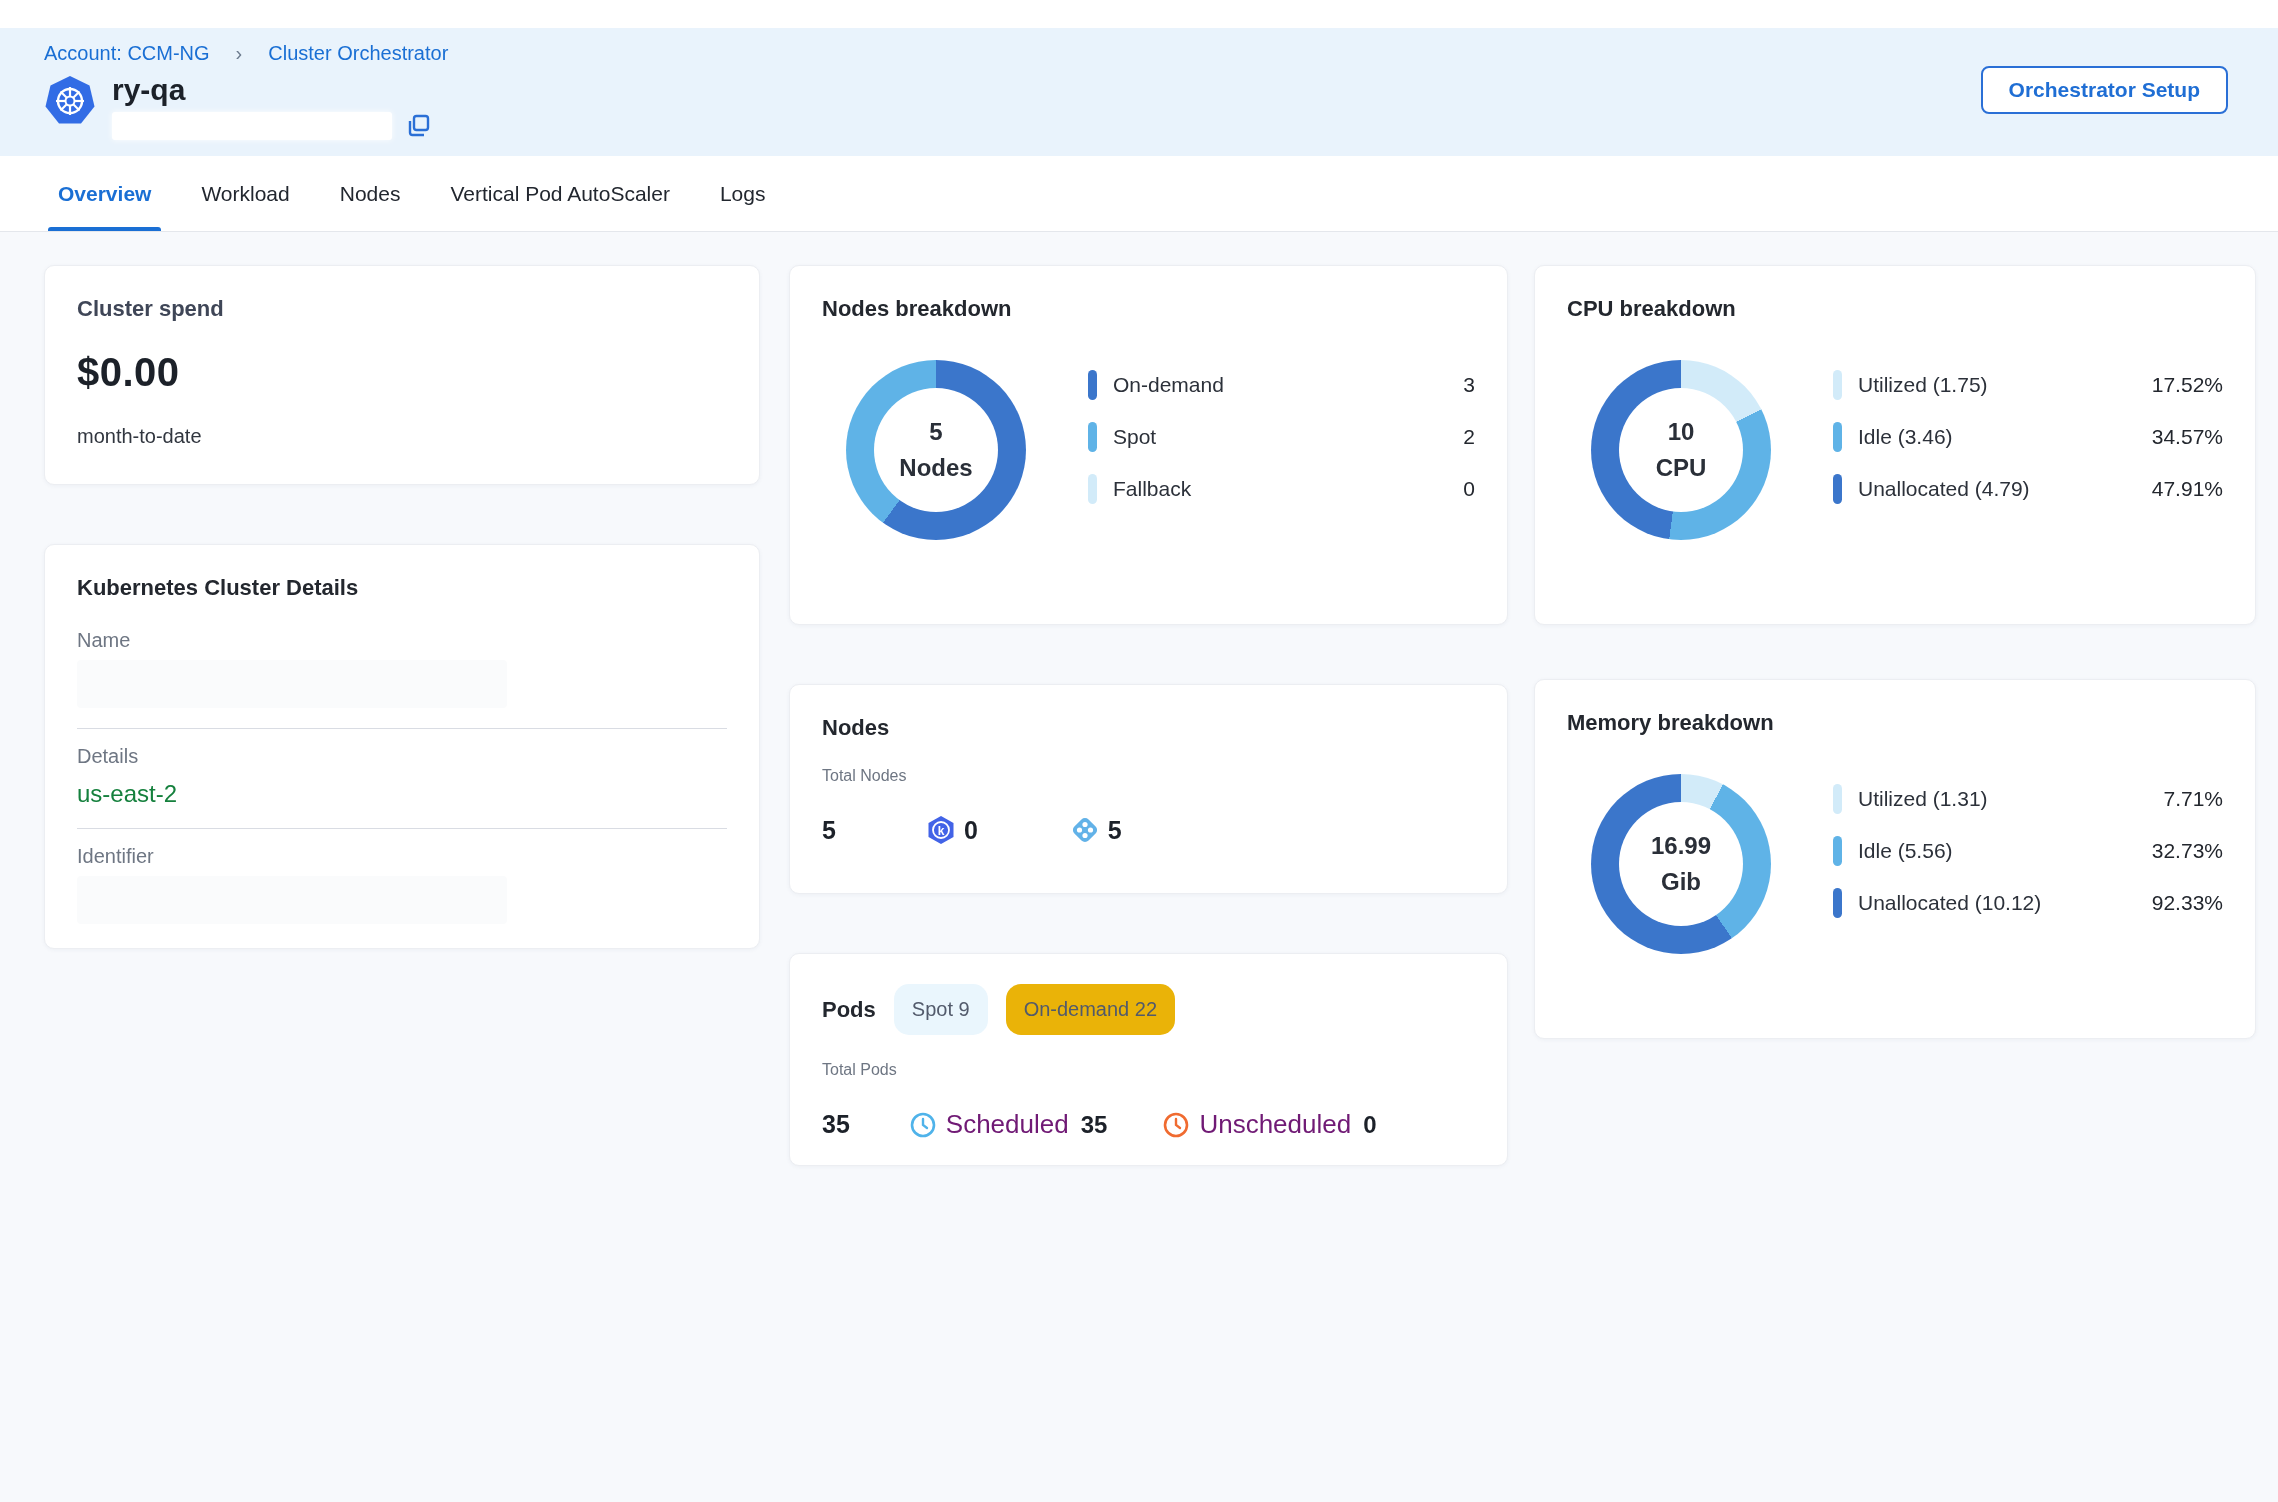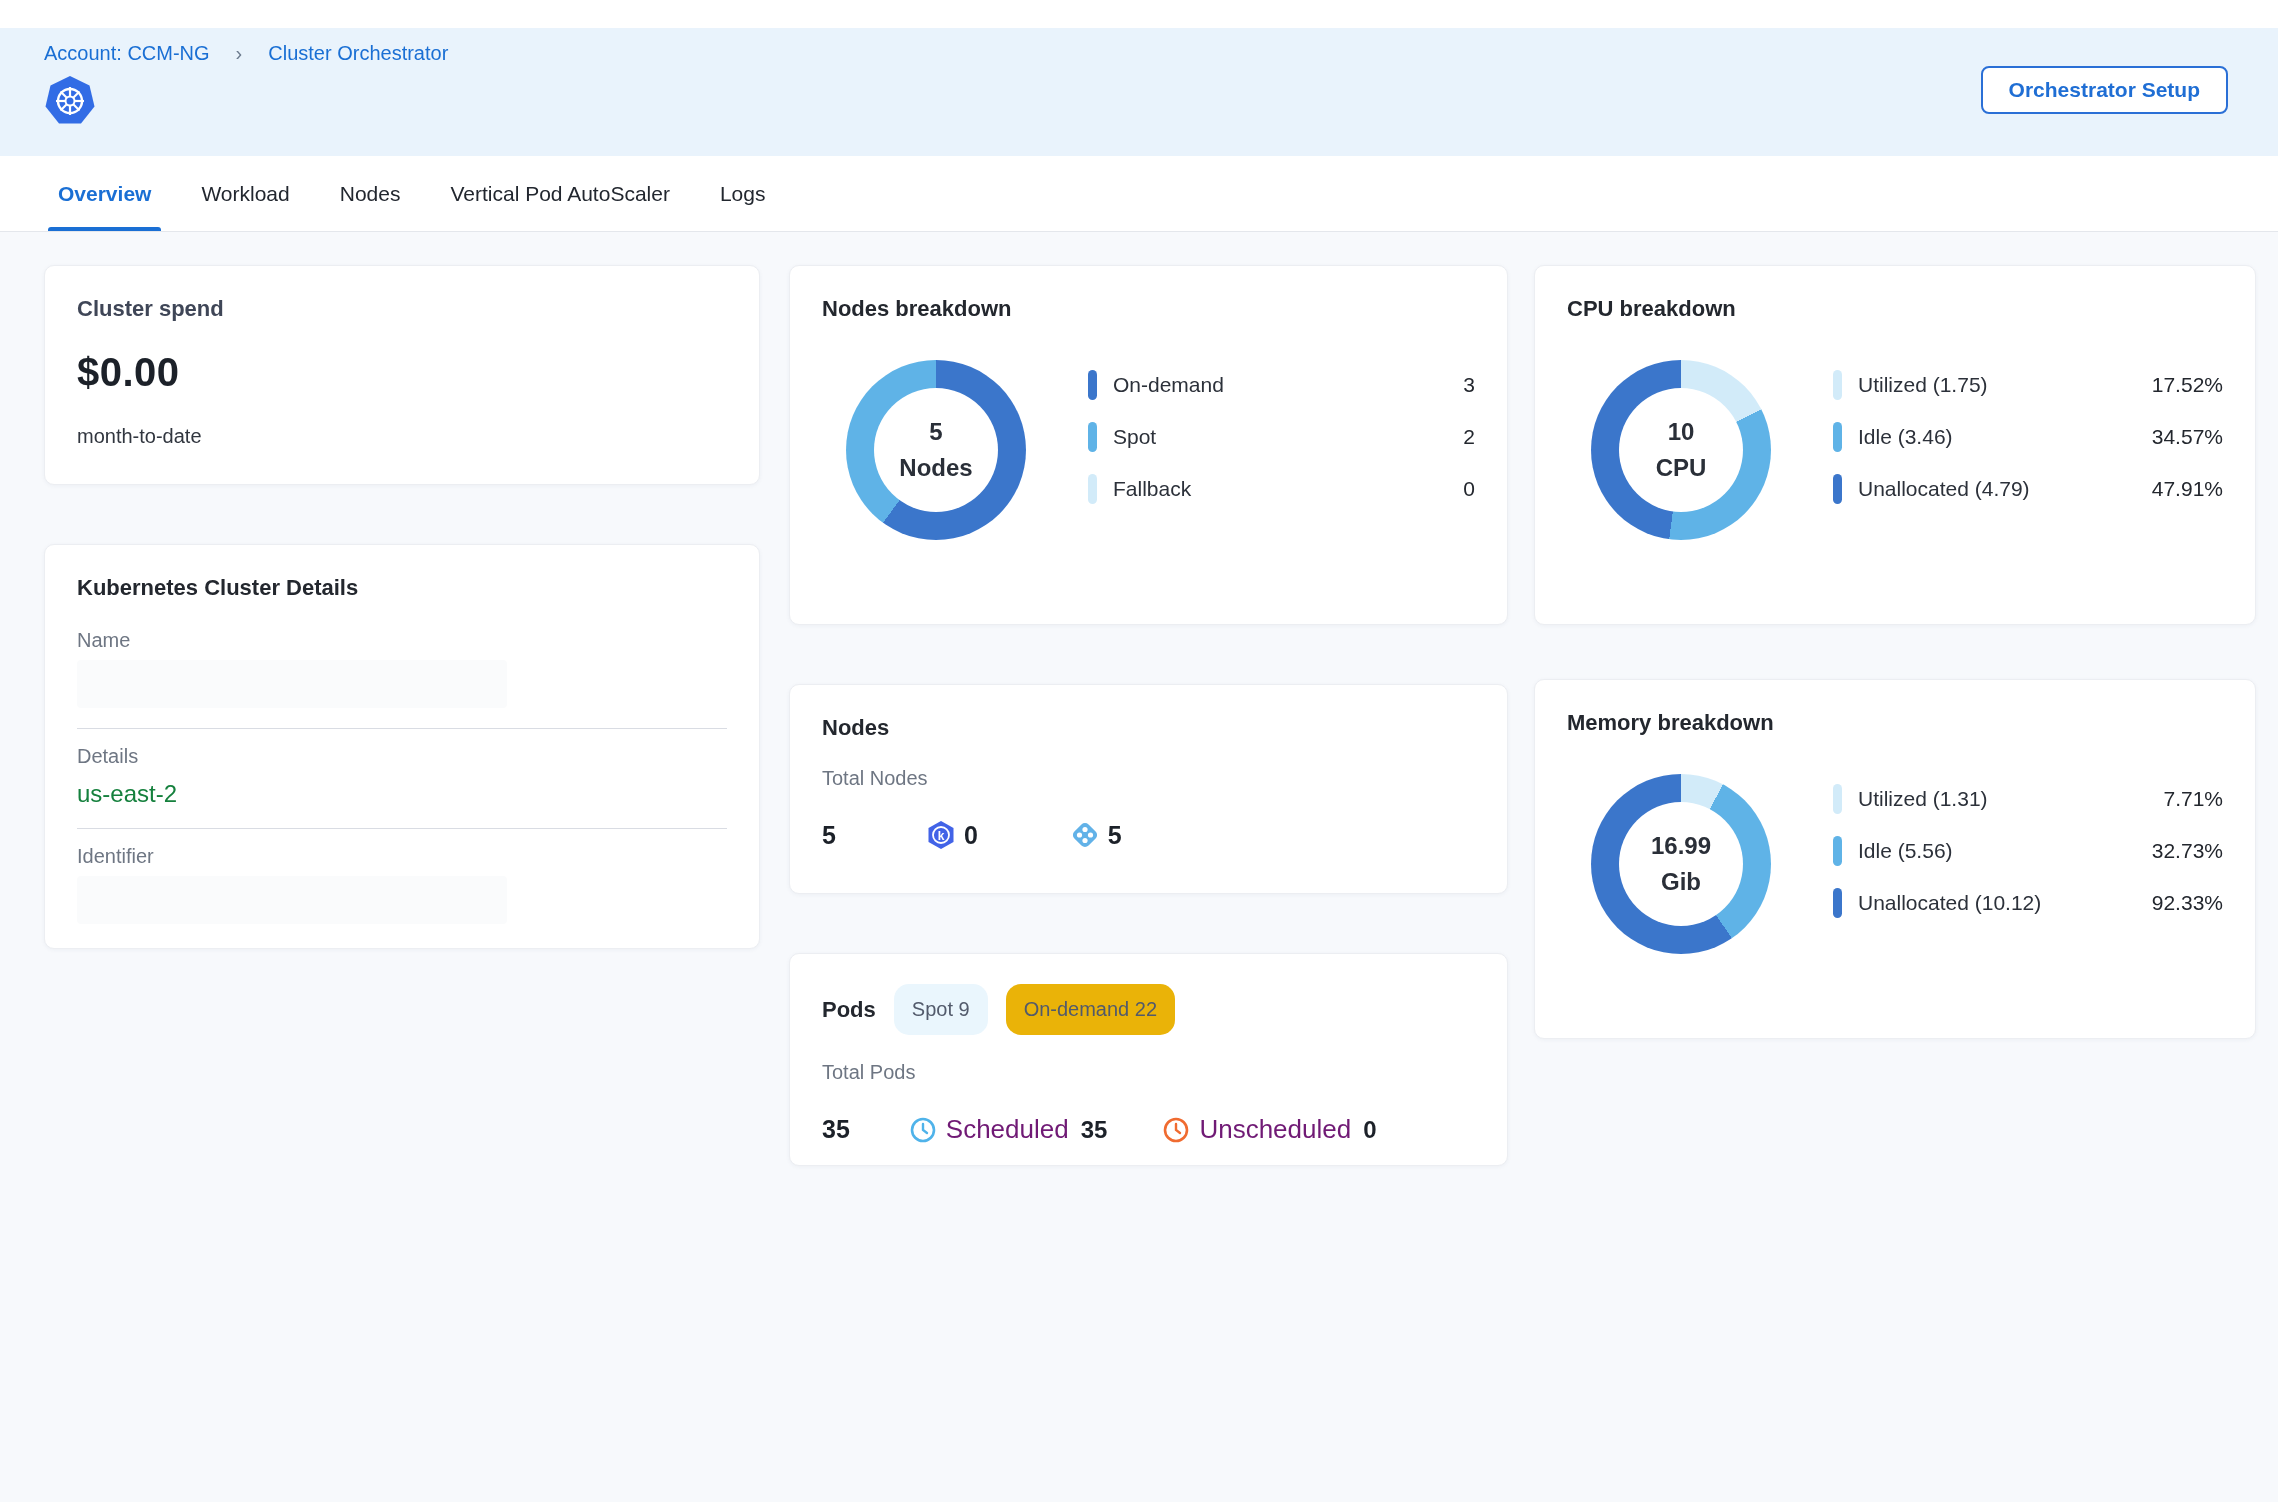--- a/index.html
+++ b/index.html
@@ -108,21 +108,21 @@
   }
   .donut-center-num, .donut-center-sub { font-size: 24px; font-weight: bold; color: #2a2f38; }
   .legend { flex: 1; margin-left: 62px; margin-top: 24px; display: flex; flex-direction: column; gap: 22px; }
   .legend-row { display: flex; align-items: center; }
   .marker { width: 9px; height: 30px; border-radius: 5px; flex: 0 0 auto; }
   .legend-label { font-size: 21px; color: #2c313a; margin-left: 16px; flex: 1; }
   .legend-value { font-size: 21px; color: #23272e; text-align: right; }
 
   
   .nodes-card { height: 210px; margin-top: 35px; }
-  .sub-label { font-size: 20px; color: #6e7683; margin-top: 26px; }
+  .sub-label { font-size: 16px; color: #6e7683; margin-top: 26px; }
   .stat-row { display: flex; align-items: center; margin-top: 30px; }
   .big-num { font-size: 25px; font-weight: bold; color: #1c2129; }
   .stat-icon { width: 30px; height: 30px; display: inline-flex; }
   .stat-num { font-size: 25px; font-weight: bold; color: #1c2129; margin-left: 8px; }
 
   
   .pods-card { height: 213px; margin-top: 35px; }
   .pods-title-row { display: flex; align-items: center; gap: 18px; }
   .badge {
     font-size: 20px; color: #525a6b; padding: 14px 18px; border-radius: 15px;
@@ -151,20 +151,32 @@
       <polygon points="26,1 45.5,10.5 50.5,31.5 37,48.5 15,48.5 1.5,31.5 6.5,10.5" fill="#326ce5"></polygon>
       <circle cx="26" cy="26" r="12" fill="none" stroke="#ffffff" stroke-width="2.4"></circle>
       <g stroke="#ffffff" stroke-width="2.2">
         <line x1="26" y1="12" x2="26" y2="40"></line>
         <line x1="12" y1="26" x2="40" y2="26"></line>
         <line x1="16.5" y1="16.5" x2="35.5" y2="35.5"></line>
         <line x1="35.5" y1="16.5" x2="16.5" y2="35.5"></line>
       </g>
       <circle cx="26" cy="26" r="4.5" fill="#326ce5" stroke="#ffffff" stroke-width="2"></circle>
     </svg>
+    <div class="title-block">
+      <div class="cluster-title">ry-qa</div>
+      <div class="id-row">
+        <div class="redacted-id"></div>
+        <button class="copy-btn">
+          <svg width="26" height="26" viewBox="0 0 26 26">
+            <rect x="8" y="3" width="14" height="14" rx="2.5" fill="none" stroke="#2a6fd6" stroke-width="2.4"></rect>
+            <path d="M4 8 v11.5 a2.5 2.5 0 0 0 2.5 2.5 H18" fill="none" stroke="#2a6fd6" stroke-width="2.4"></path>
+          </svg>
+        </button>
+      </div>
+    </div>
   </div>
   <button class="setup-btn">Orchestrator Setup</button>
 </header>
 
 <nav class="tabbar">
   <div class="tab active">Overview</div>
   <div class="tab">Workload</div>
   <div class="tab">Nodes</div>
   <div class="tab">Vertical Pod AutoScaler</div>
   <div class="tab">Logs</div>

